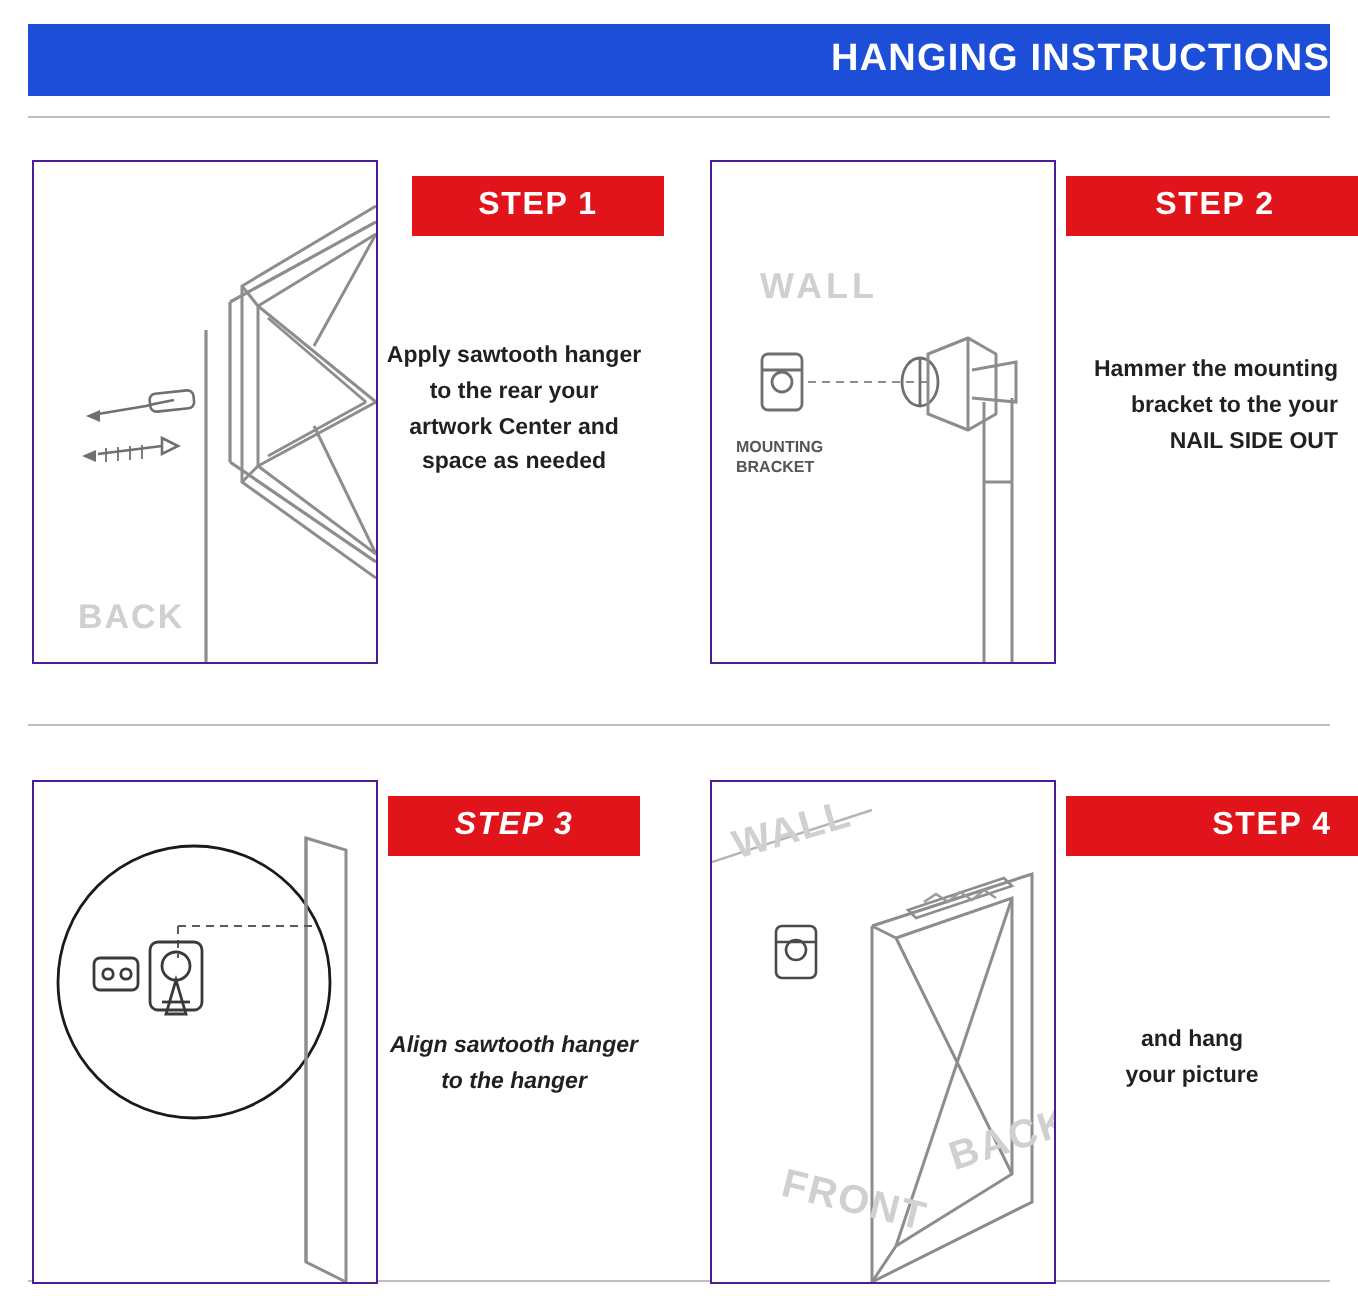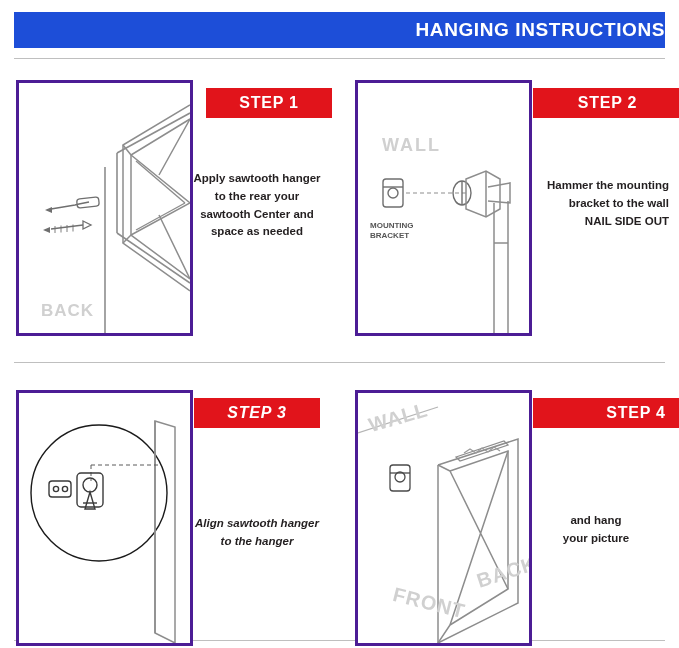--- a/index.html
+++ b/index.html
@@ -50,21 +50,21 @@
   .rule.top { top: 58px; }
   .rule.mid { top: 362px; }
   .rule.bot { top: 640px; }
 
   
   .step {
     position: absolute;
   }
   .panel {
     position: absolute;
-    border: 3px solid #4c1d95;
+    border: 1px solid #4c1d95;
     background: #ffffff;
     overflow: hidden;
   }
   .label-bar {
     position: absolute;
     background: #e1141b;
     height: 30px;
     display: flex;
     align-items: center;
     justify-content: center;
@@ -159,21 +159,21 @@
       <div class="ghost-text" style="left:22px; top:218px; font-size:17px; letter-spacing:1px;">BACK</div>
     </div>
 
     <div class="label-bar" style="left:194px; top:88px; width:126px;margin-left:12px;">
       <span>STEP 1</span>
     </div>
 
     <div class="caption" style="left:184px; top:170px; width:146px;">
       <span class="emph">Apply sawtooth hanger</span>
       <span class="emph">to the rear your</span>
-      <span class="emph">sawtooth Center and</span>
+      <span class="emph">artwork Center and</span>
       <span class="emph">space as needed</span>
     </div>
   </div>
 
   <div class="step">
     <div class="panel" style="left:355px; top:80px; width:171px; height:250px;">
       <svg width="171" height="250" viewBox="0 0 171 250">
 
         <g>
           <path d="M48 110 L108 110" stroke="#8d8d8d" stroke-width="1" stroke-dasharray="4 3" fill="none"></path>
@@ -205,21 +205,21 @@
         <div>BRACKET</div>
       </div>
     </div>
 
     <div class="label-bar" style="left:533px; top:88px; width:149px;">
       <span>STEP 2</span>
     </div>
 
     <div class="caption" style="left:523px; top:177px; width:146px;text-align:right;">
       <span class="emph">Hammer the mounting</span>
-      <span class="emph">bracket to the wall</span>
+      <span class="emph">bracket to the your</span>
       <span class="emph">NAIL SIDE OUT</span>
     </div>
   </div>
 
   <div class="step">
     <div class="panel" style="left:16px; top:390px; width:171px; height:250px;">
       <svg width="171" height="250" viewBox="0 0 171 250">
 
         <circle cx="80" cy="100" r="68" fill="none" stroke="#1a1a1a" stroke-width="1.4"></circle>
 

